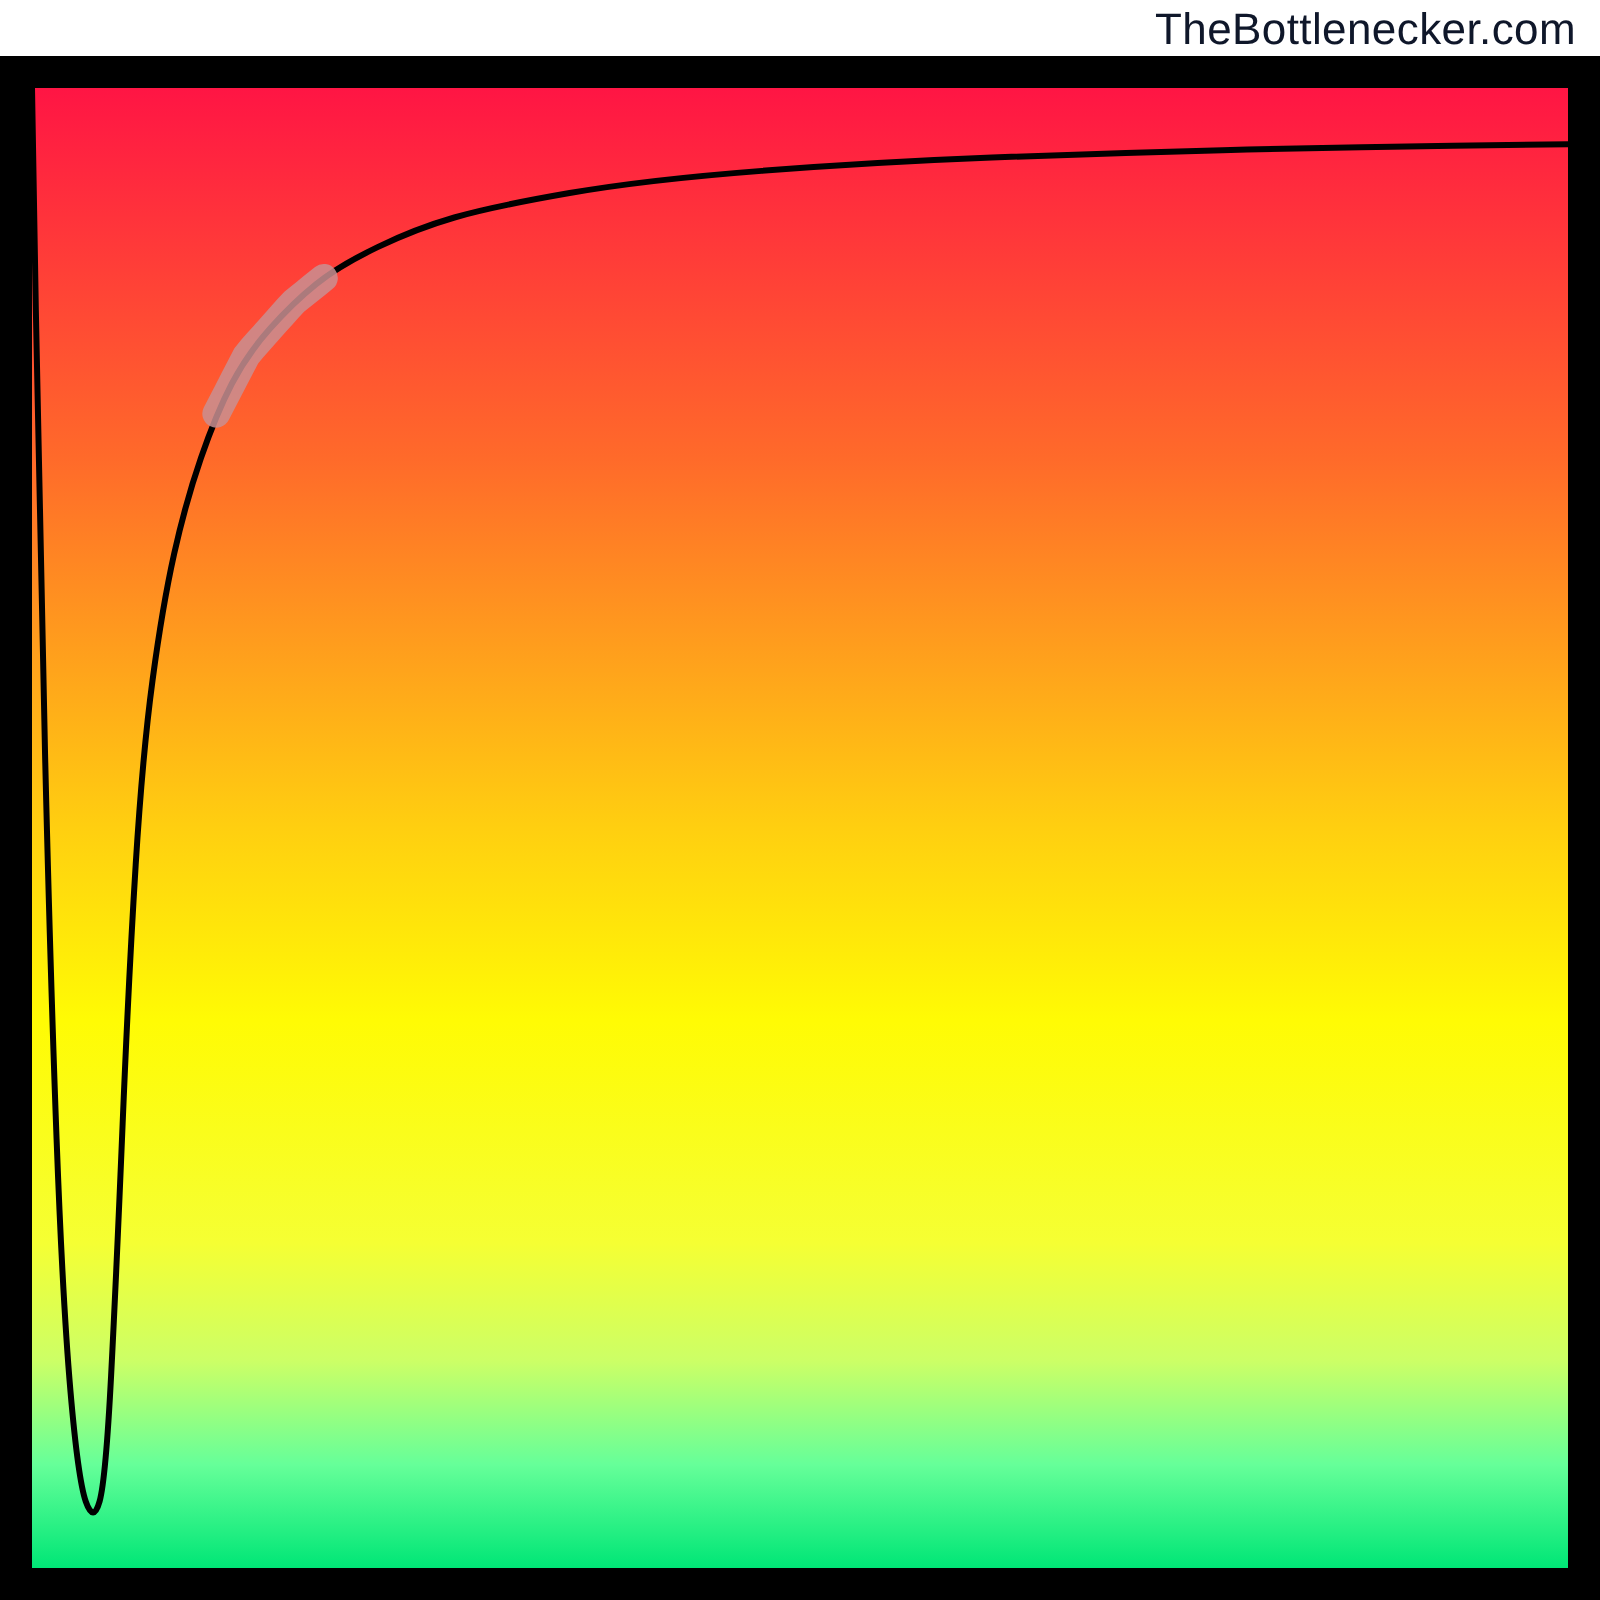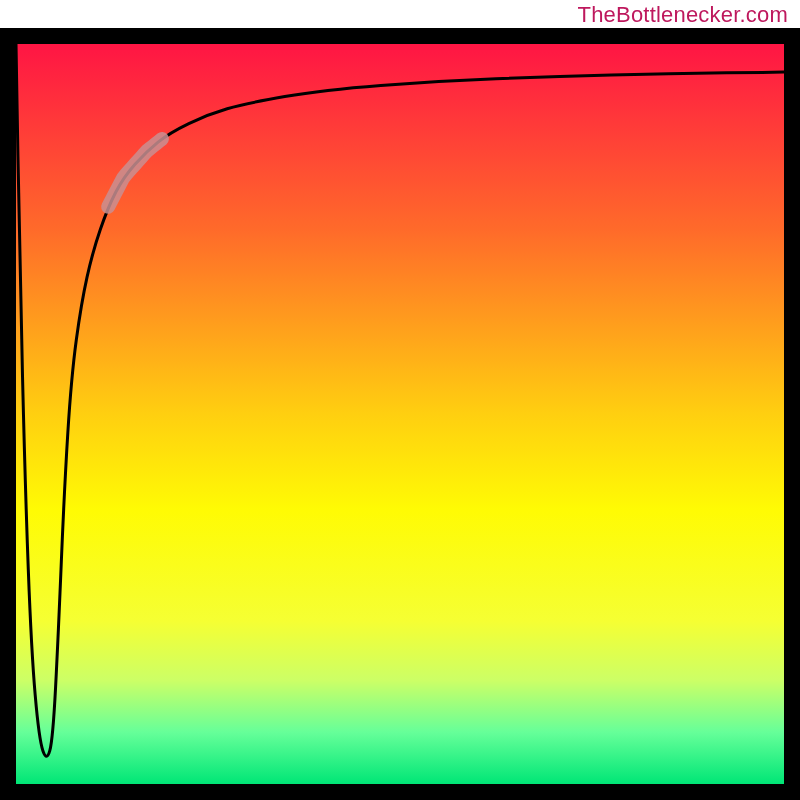--- a/index.html
+++ b/index.html
@@ -14,21 +14,21 @@
     position: relative;
     width: 800px;
     height: 800px;
   }
   .attribution {
     position: absolute;
     top: 2px;
     right: 12px;
     font-family: Arial, Helvetica, sans-serif;
     font-size: 22px;
-    color: #be185d;
+    color: #0f172a;
     font-weight: 500;
     letter-spacing: 0.2px;
     z-index: 10;
   }
   svg.plot {
     position: absolute;
     left: 0;
     top: 0;
     width: 800px;
     height: 800px;

